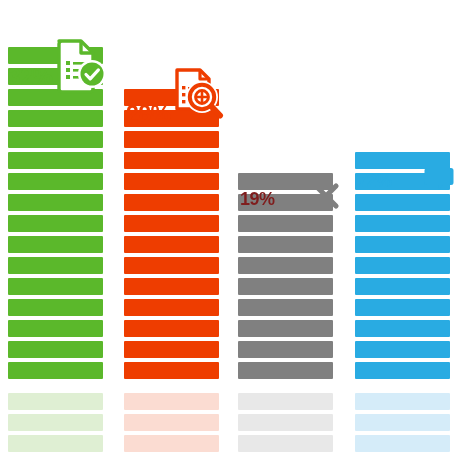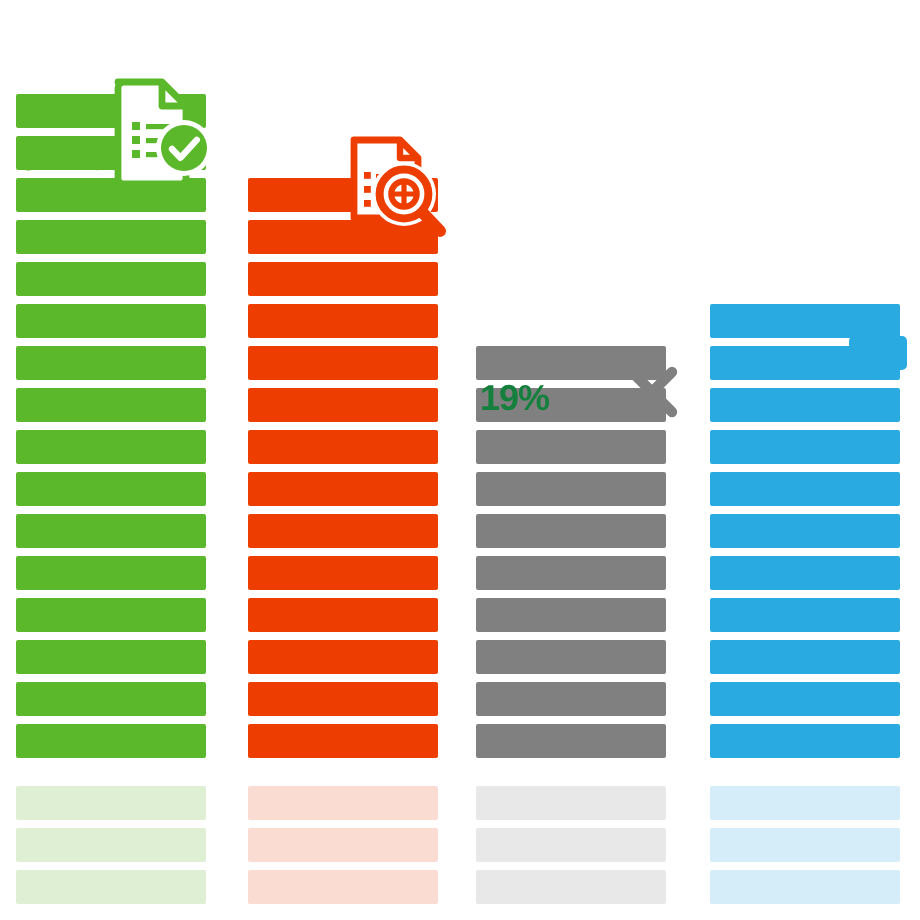--- a/index.html
+++ b/index.html
@@ -137,20 +137,21 @@
           <div class="seg" style="height: 17px; background: rgb(238, 61, 0);"></div>
           <div class="seg" style="height: 17px; background: rgb(238, 61, 0);"></div>
         </div>
         <div class="faded-group">
           <div class="seg" style="height: 17px; background: rgb(251, 220, 210);"></div>
           <div class="seg" style="height: 17px; background: rgb(251, 220, 210);"></div>
           <div class="seg" style="height: 17px; background: rgb(251, 220, 210);"></div>
         </div>
       </div>
   </div>
+  <div class="pct" style="left:126px; top:103px; font-size:23px; color:#EE3D00;">28%</div>
   <span class="icon" style="left:172px; top:66px; width:52px; height:58px;">
     <svg width="52" height="58" viewBox="0 0 52 58" xmlns="http://www.w3.org/2000/svg">
       <path d="M5 4 h23 l9 9 v30 H5 z" fill="#ffffff" stroke="#EE3D00" stroke-width="3.4" stroke-linejoin="round"></path>
       <path d="M28 4 v9 h9" fill="none" stroke="#EE3D00" stroke-width="3.2" stroke-linejoin="round"></path>
       <rect x="10" y="20" width="3.4" height="3.4" fill="#EE3D00"></rect>
       <rect x="16" y="21" width="12" height="2.2" fill="#EE3D00"></rect>
       <rect x="10" y="27" width="3.4" height="3.4" fill="#EE3D00"></rect>
       <rect x="16" y="28" width="12" height="2.2" fill="#EE3D00"></rect>
       <rect x="10" y="34" width="3.4" height="3.4" fill="#EE3D00"></rect>
       <rect x="16" y="35" width="9" height="2.2" fill="#EE3D00"></rect>
@@ -176,21 +177,21 @@
           <div class="seg" style="height: 17px; background: rgb(128, 128, 128);"></div>
           <div class="seg" style="height: 17px; background: rgb(128, 128, 128);"></div>
         </div>
         <div class="faded-group">
           <div class="seg" style="height: 17px; background: rgb(232, 232, 232);"></div>
           <div class="seg" style="height: 17px; background: rgb(232, 232, 232);"></div>
           <div class="seg" style="height: 17px; background: rgb(232, 232, 232);"></div>
         </div>
       </div>
   </div>
-  <div class="pct" style="left:240px; top:190px; font-size:18px; color:#15803d;">19%</div>
+  <div class="pct" style="left:240px; top:190px; font-size:18px; color:#7f1d1d;">19%</div>
   <span class="icon" style="left:311px; top:181px; width:30px; height:30px;">
     <svg width="30" height="30" viewBox="0 0 30 30" xmlns="http://www.w3.org/2000/svg">
       <path d="M5 5 L25 25 M25 5 L5 25" stroke="#808080" stroke-width="5.2" stroke-linecap="round"></path>
     </svg>
   </span>
 
   <div class="column" style="left:355px; width:95px; height:460px;">
     <div class="bar-stack" id="stack-3" style="width: 95px; padding-bottom: 8px;">
         <div class="filled-group">
           <div class="seg" style="height: 17px; background: rgb(41, 171, 226);"></div>

